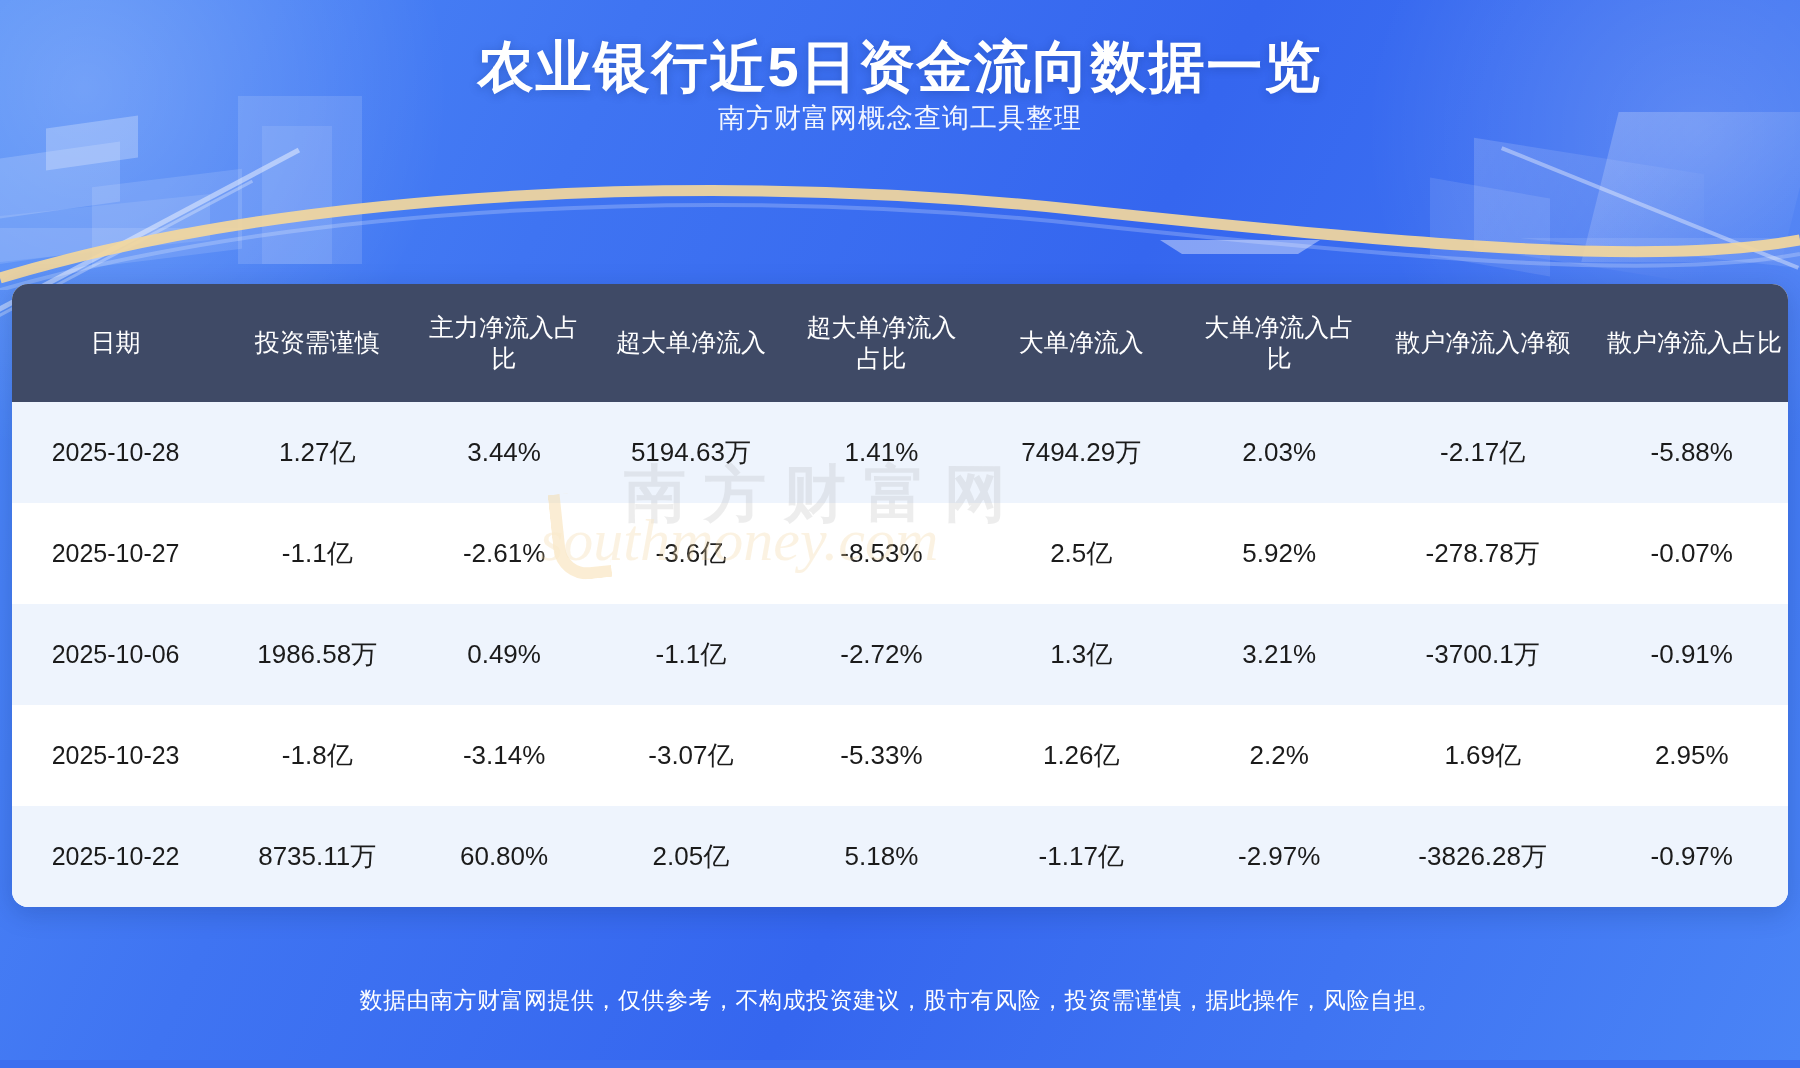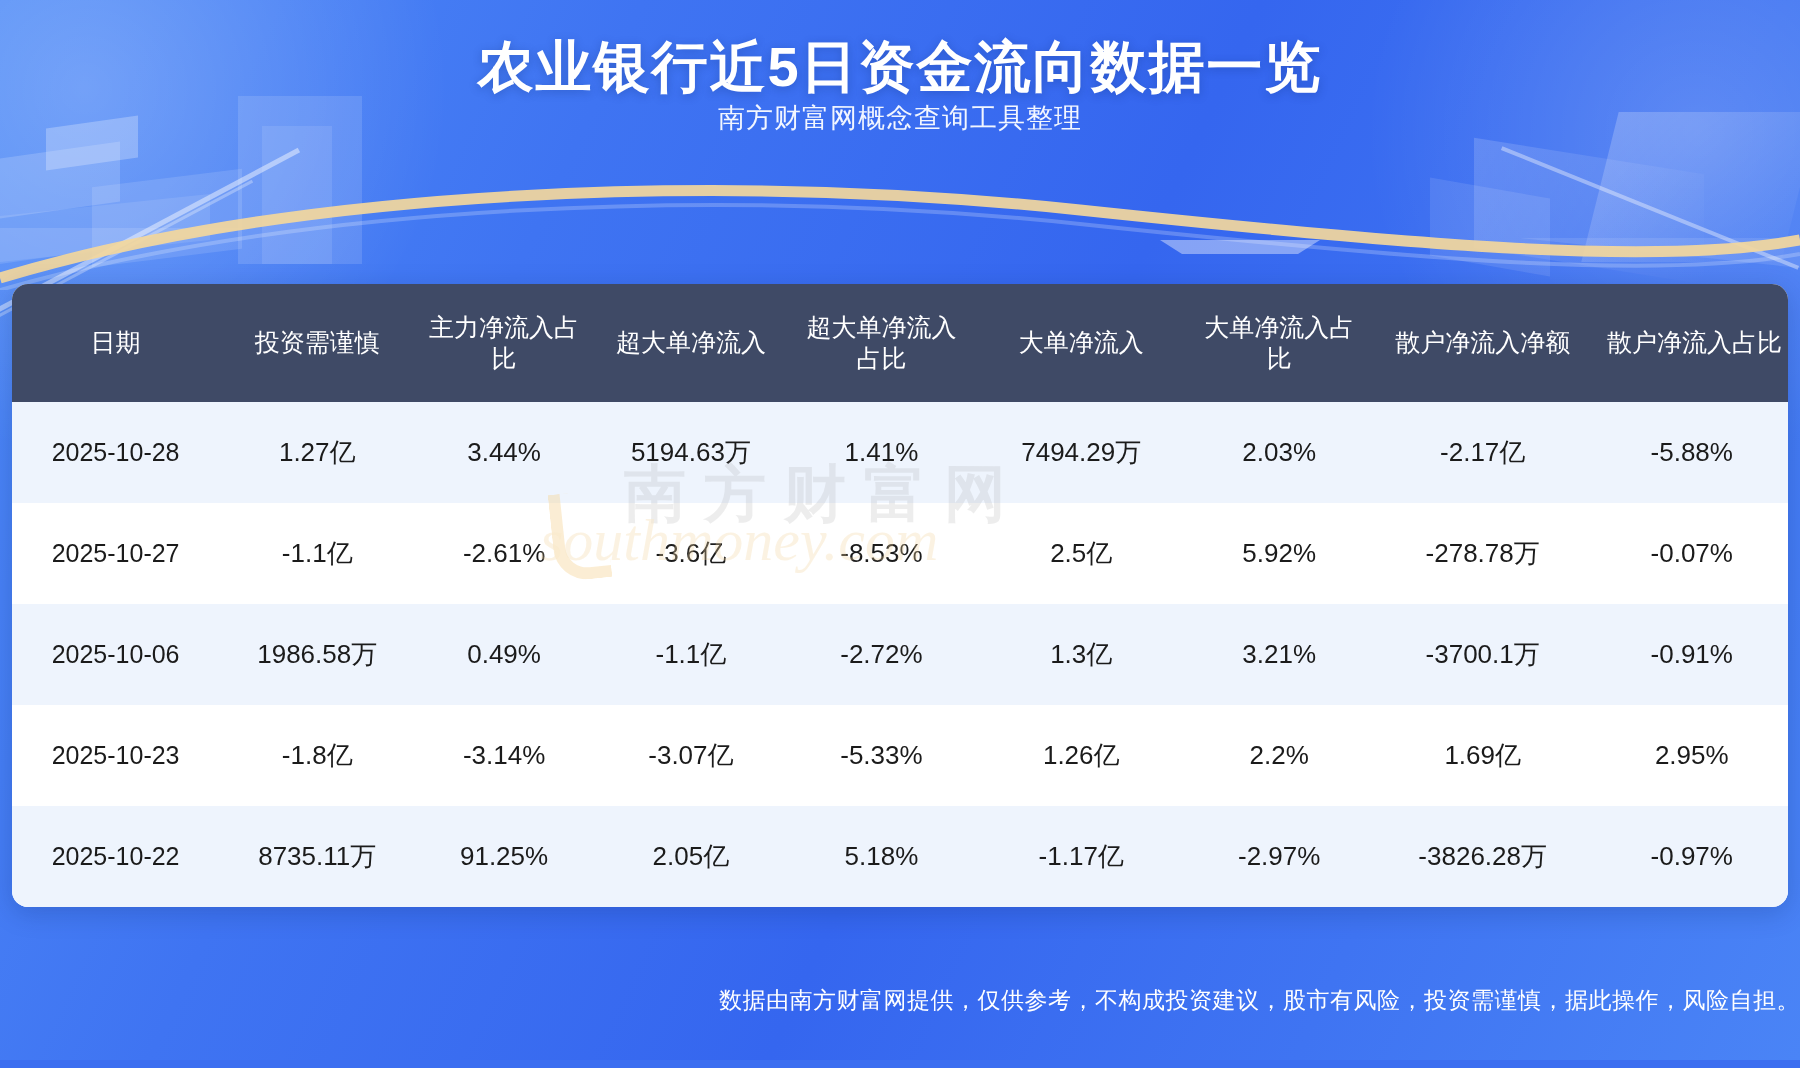--- a/index.html
+++ b/index.html
@@ -131,21 +131,21 @@
     position:absolute; left:12px; top:40px; width:56px; height:88px;
     border-left:12px solid rgba(246,212,150,0.75);
     border-bottom:12px solid rgba(246,212,150,0.75);
     border-bottom-left-radius:34px;
     transform:rotate(-6deg);
   }
 
   
   .footer {
     position:absolute; z-index:6; left:0; right:0; bottom:44px;
-    text-align:right; color:#ffffff; font-size:23px; letter-spacing:0.5px;
+    text-align:center; color:#ffffff; font-size:23px; letter-spacing:0.5px;
   }
 </style>
 </head>
 <body>
 
 <div id="page">
 
   <div class="deco bg-glow-left"></div>
   <div class="deco bg-glow-right"></div>
   <div class="deco bld b1"></div>
@@ -241,21 +241,21 @@
           <td>-3.07亿</td>
           <td>-5.33%</td>
           <td>1.26亿</td>
           <td>2.2%</td>
           <td>1.69亿</td>
           <td>2.95%</td>
         </tr>
         <tr class="odd">
           <td class="date">2025-10-22</td>
           <td>8735.11万</td>
-          <td>91.25%</td>
+          <td>60.80%</td>
           <td>2.05亿</td>
           <td>5.18%</td>
           <td>-1.17亿</td>
           <td>-2.97%</td>
           <td>-3826.28万</td>
           <td>-0.97%</td>
         </tr>
       </tbody>
     </table>
   </div>

